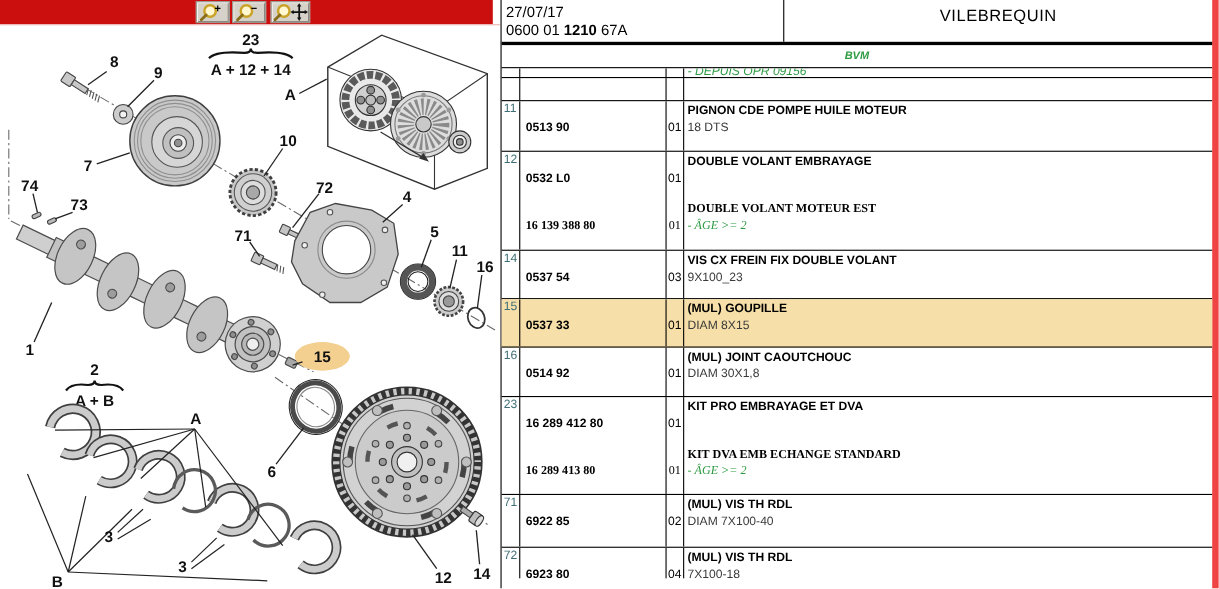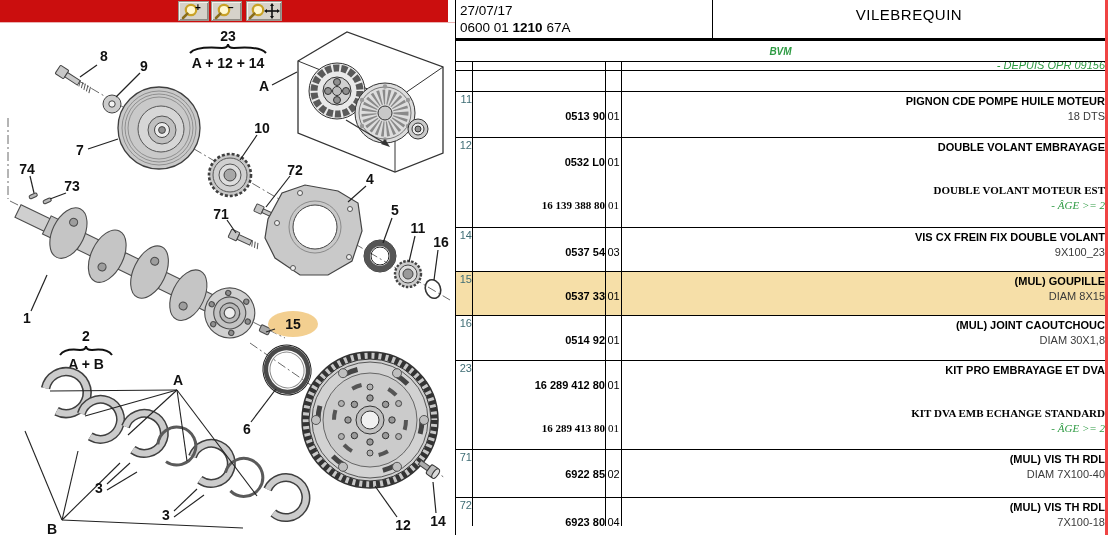--- a/index.html
+++ b/index.html
@@ -17,36 +17,36 @@
     box-shadow:inset 1px 1px 0 #f4f2ee, inset -1px -1px 0 #8d8a83;
     cursor:pointer;
   }
   .tb-btn svg{display:block}
   .diagram-wrap{position:absolute;left:0;top:23px;width:455px;height:512px;}
   svg text.lbl{font-family:"Liberation Sans",sans-serif;font-size:14px;font-weight:bold;fill:#101010;}
 
   
   .right-panel{
     position:absolute;left:455px;top:0;width:653px;height:535px;
-    border-left:1px solid #000;border-right:3px solid #ef4444;box-sizing:border-box;
+    border-left:1px solid #000;border-right:6px solid #ef4444;box-sizing:border-box;
     background:#fff;
   }
   .hdr{height:38px;border-bottom:3px solid #000;display:flex;}
   .hdr-left{
     width:257px;border-right:1px solid #000;box-sizing:border-box;
     font-size:13.5px;line-height:17px;padding:2px 0 0 4px;color:#000;
   }
   .hdr-right{flex:1;display:flex;justify-content:center;align-items:flex-start;
     font-size:15px;font-weight:normal;letter-spacing:.5px;padding-top:6px;color:#000;}
   .band{
     height:20px;border-bottom:1px solid #000;display:flex;justify-content:center;align-items:center;
     color:#2e9b43;font-style:italic;font-weight:bold;font-size:10px;
   }
   .trow{display:flex;border-bottom:1px solid #000;box-sizing:border-box;overflow:hidden;}
-  .c{box-sizing:border-box;overflow:hidden;text-align:right;}
+  .c{box-sizing:border-box;overflow:hidden;}
   .c.item{width:17px;border-right:1px solid #000;font-size:11px;color:#3f6d75;padding:1px 0 0 2px;}
   .c.ref {width:133px;border-right:1px solid #000;padding:2px 0 0 5px;}
   .c.qty {width:16px;border-right:1px solid #000;padding:2px 0 0 0;text-align:center;}
   .c.desc{flex:1;padding:2px 0 0 3px;}
   .ln{height:15px;line-height:15px;font-size:11px;white-space:nowrap;color:#000;}
   .ln.sp{visibility:hidden}
   .ref-txt{font-weight:bold;}
   .name{font-weight:bold;}
   .spec{color:#3a3a3a;}
   .cond{color:#2e9b43;font-style:italic;}

